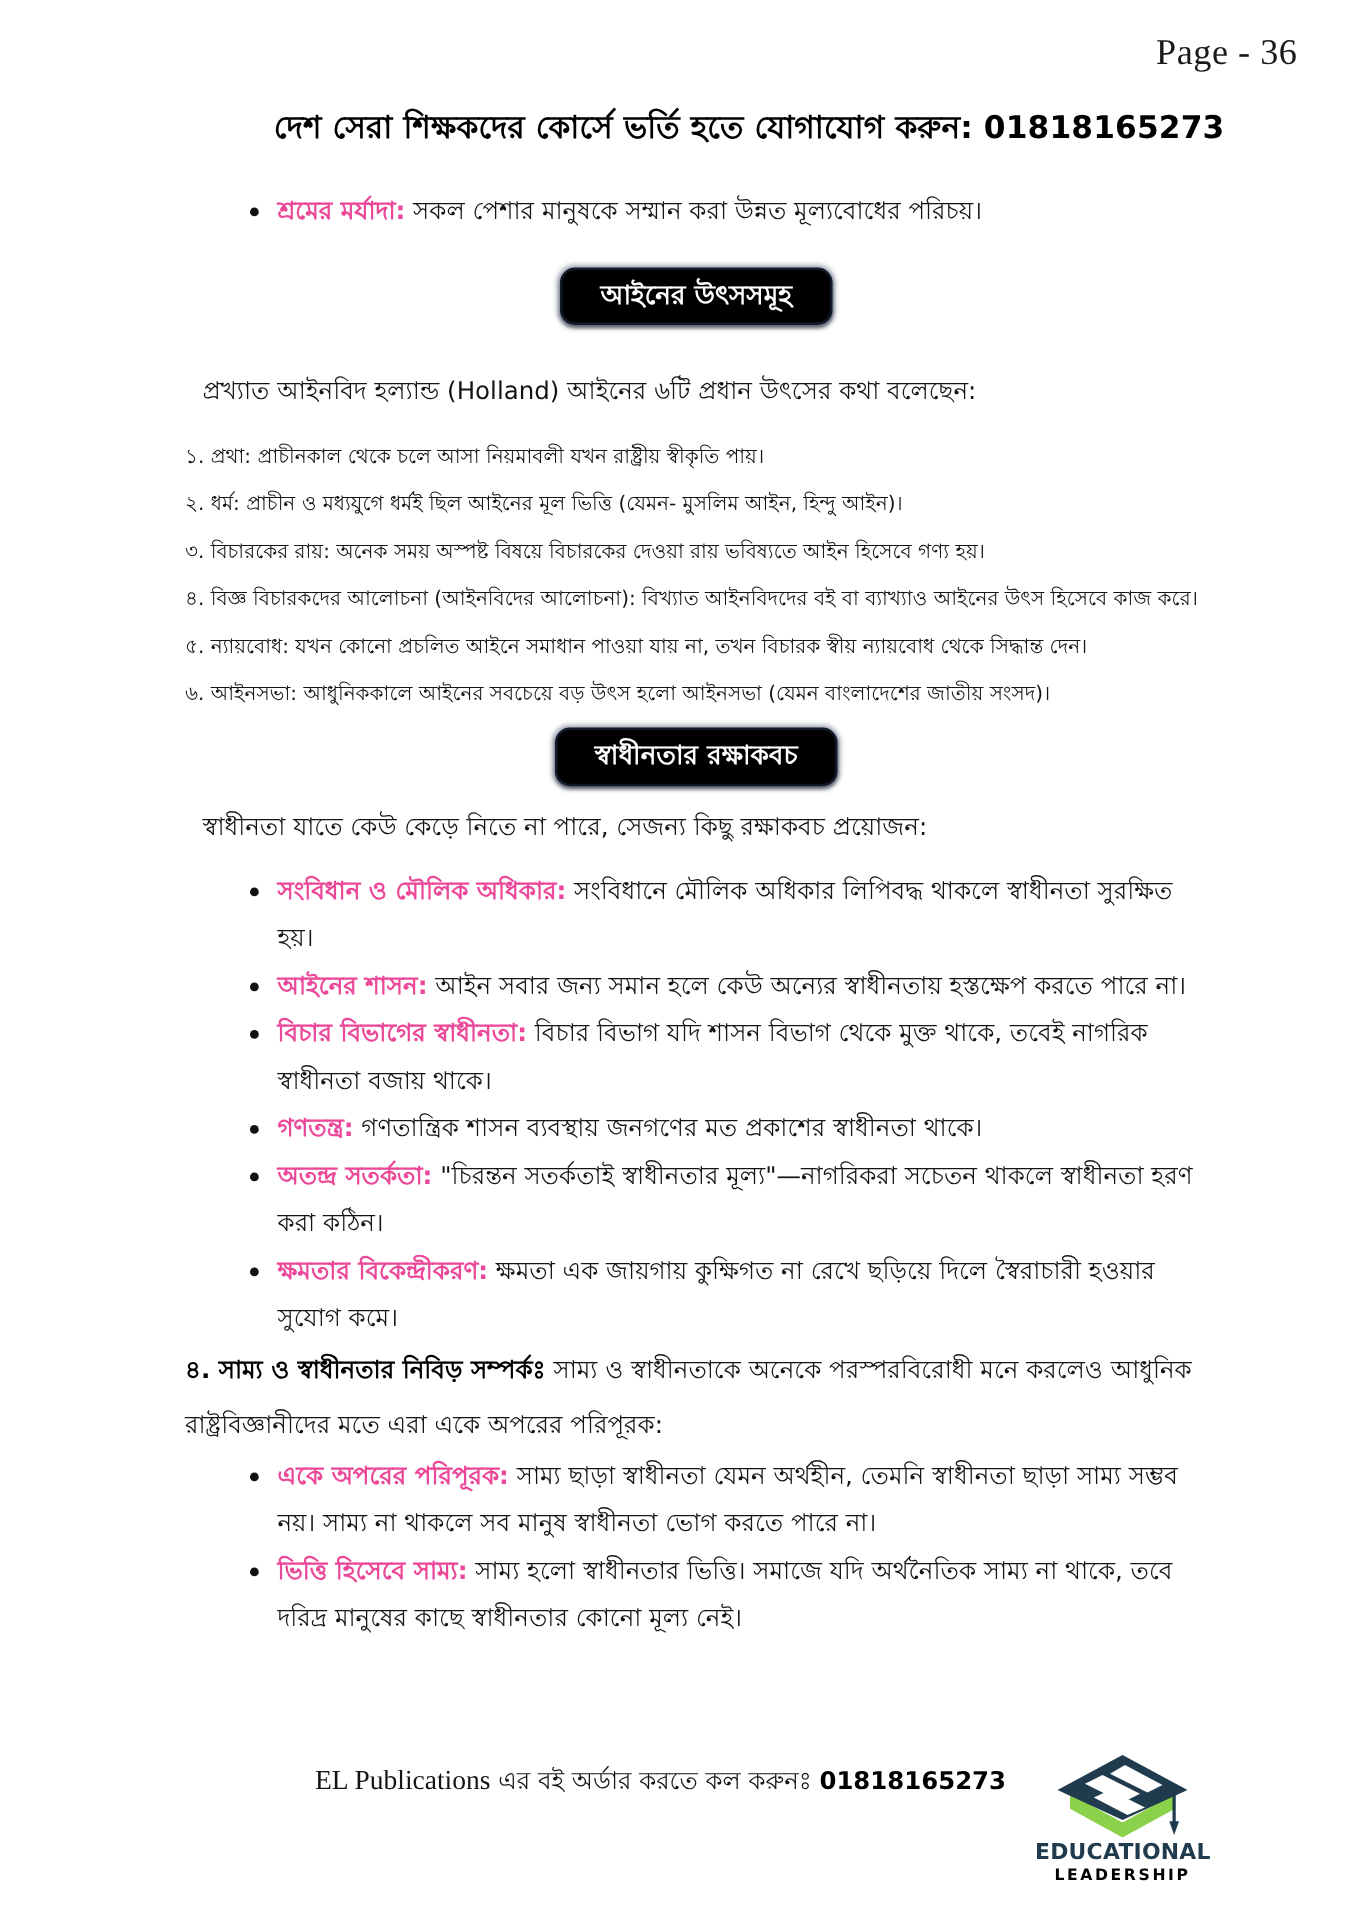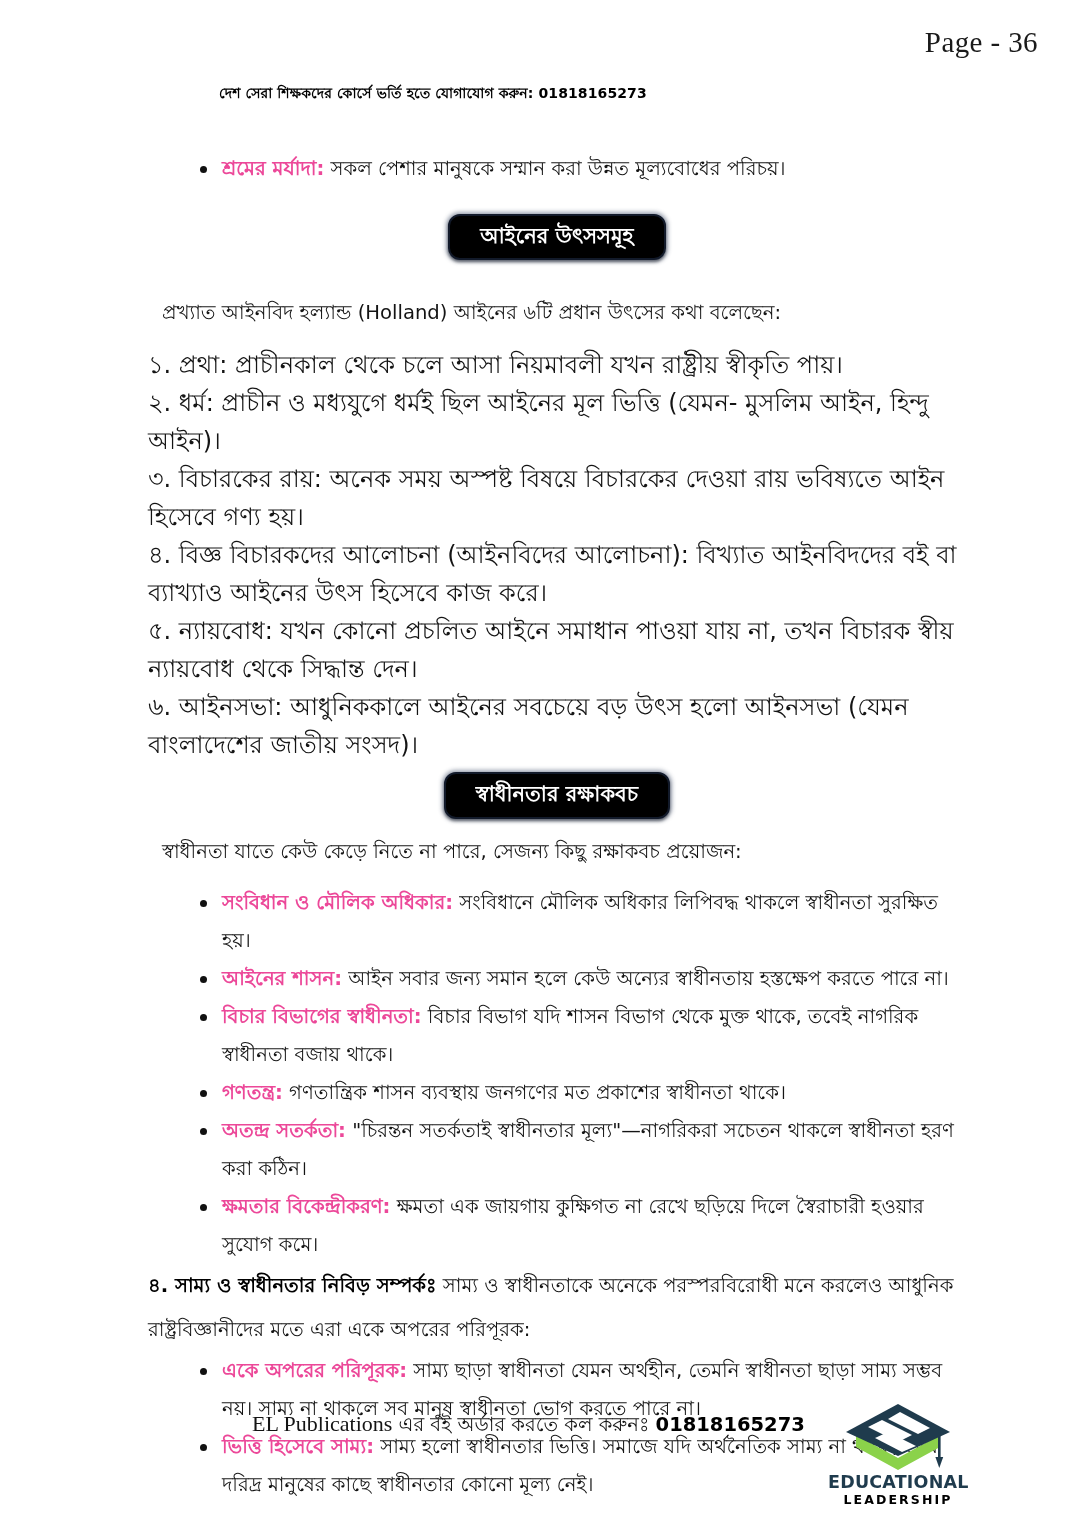--- a/index.html
+++ b/index.html
@@ -33,21 +33,21 @@
     font-size: 29px;
     color: #1a1a1a;
     letter-spacing: 0.4px;
   }
 
   .top-banner {
     position: absolute;
     top: 82px;
     left: 219px;
     font-family: "DejaVu Sans", "Liberation Sans", sans-serif;
-    font-size: 14px;
+    font-size: 25px;
     font-weight: bold;
     color: #000000;
     letter-spacing: 0.1px;
     white-space: nowrap;
   }
 
   
   .content {
     position: absolute;
     left: 148px;
@@ -90,21 +90,21 @@
     background: #111111;
   }
   ul.bullets > li .lead {
     font-weight: bold;
     color: #ec4899;
   }
 
   
   .numlist .numitem {
     font-family: "DejaVu Sans", "Liberation Sans", sans-serif;
-    font-size: 24px;
+    font-size: 16px;
     line-height: 38px;
     color: #141414;
   }
 
   
   .badge-row {
     display: flex;
     justify-content: center;
     align-items: center;
   }

